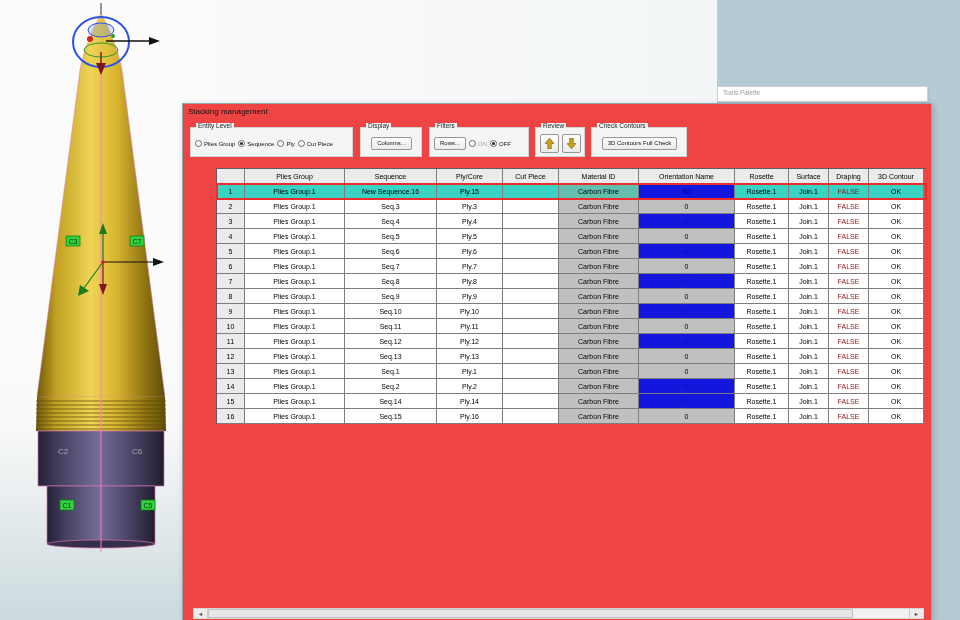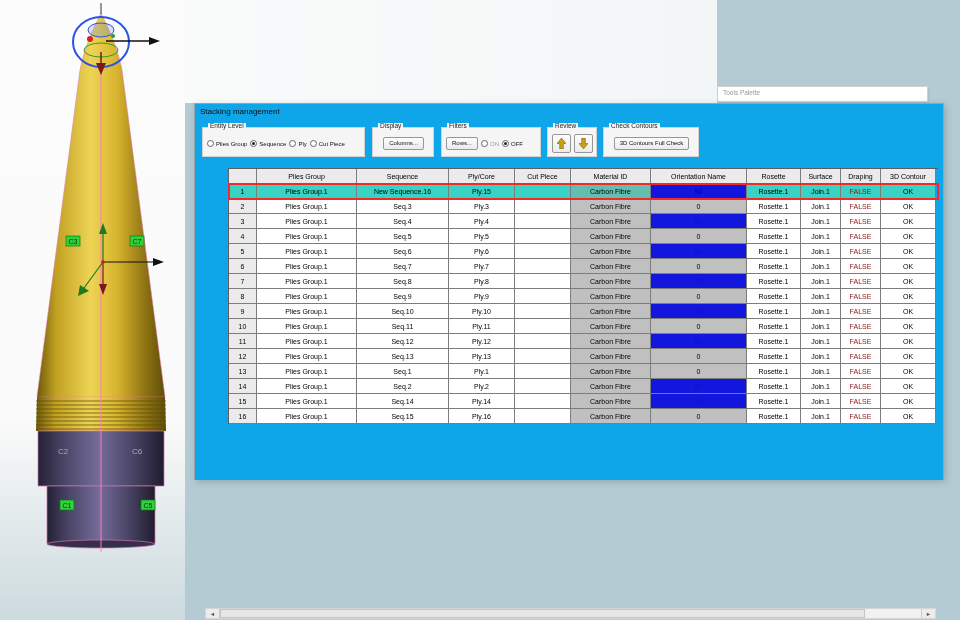--- a/index.html
+++ b/index.html
@@ -8,22 +8,22 @@
   .vp-top{position:absolute;left:0;top:0;width:717px;height:103px;
     background:linear-gradient(90deg,#fcfcfc,#f3f6f7);}
   .vp-left{position:absolute;left:0;top:0;width:185px;height:620px;
     background:linear-gradient(180deg,#fcfcfc 0%,#fafafa 68%,#ccdade 100%);}
   .model{position:absolute;left:0;top:0;}
   
   .palette{position:absolute;left:717px;top:86px;width:211px;height:16px;
     background:#ffffff;border:1px solid #d0d0d0;font-size:6.5px;color:#9a9a9a;
     padding:2px 0 0 5px;box-sizing:border-box;box-shadow:1px 1px 2px rgba(0,0,0,.08);}
   
-  .dialog{position:absolute;left:194px;top:103px;width:750px;height:377px;
-    background:#0ea5e9;border:1px solid #8fa6ad;border-bottom:none;
+  .dialog{position:absolute;left:182px;top:103px;width:750px;height:517px;
+    background:#ef4444;border:1px solid #8fa6ad;border-bottom:none;
     box-shadow:2px 2px 7px rgba(0,0,0,.18);box-sizing:border-box;}
   .dlg-title{position:absolute;left:5px;top:3px;font-size:8px;color:#111;}
   .group{position:absolute;top:23px;height:30px;border:1px solid #d2d2d2;
     box-sizing:border-box;background:#f5f5f5;}
   .glabel{position:absolute;top:-5px;left:5px;background:#f5f5f5;padding:0 2px;
     font-size:6.5px;color:#222;line-height:1;}
   .gcontent{display:flex;align-items:center;height:100%;padding:3px 3px 0 4px;
     box-sizing:border-box;gap:3px;}
   .radio-item{display:flex;align-items:center;gap:2px;font-size:6px;color:#111;
     white-space:nowrap;cursor:default;}

